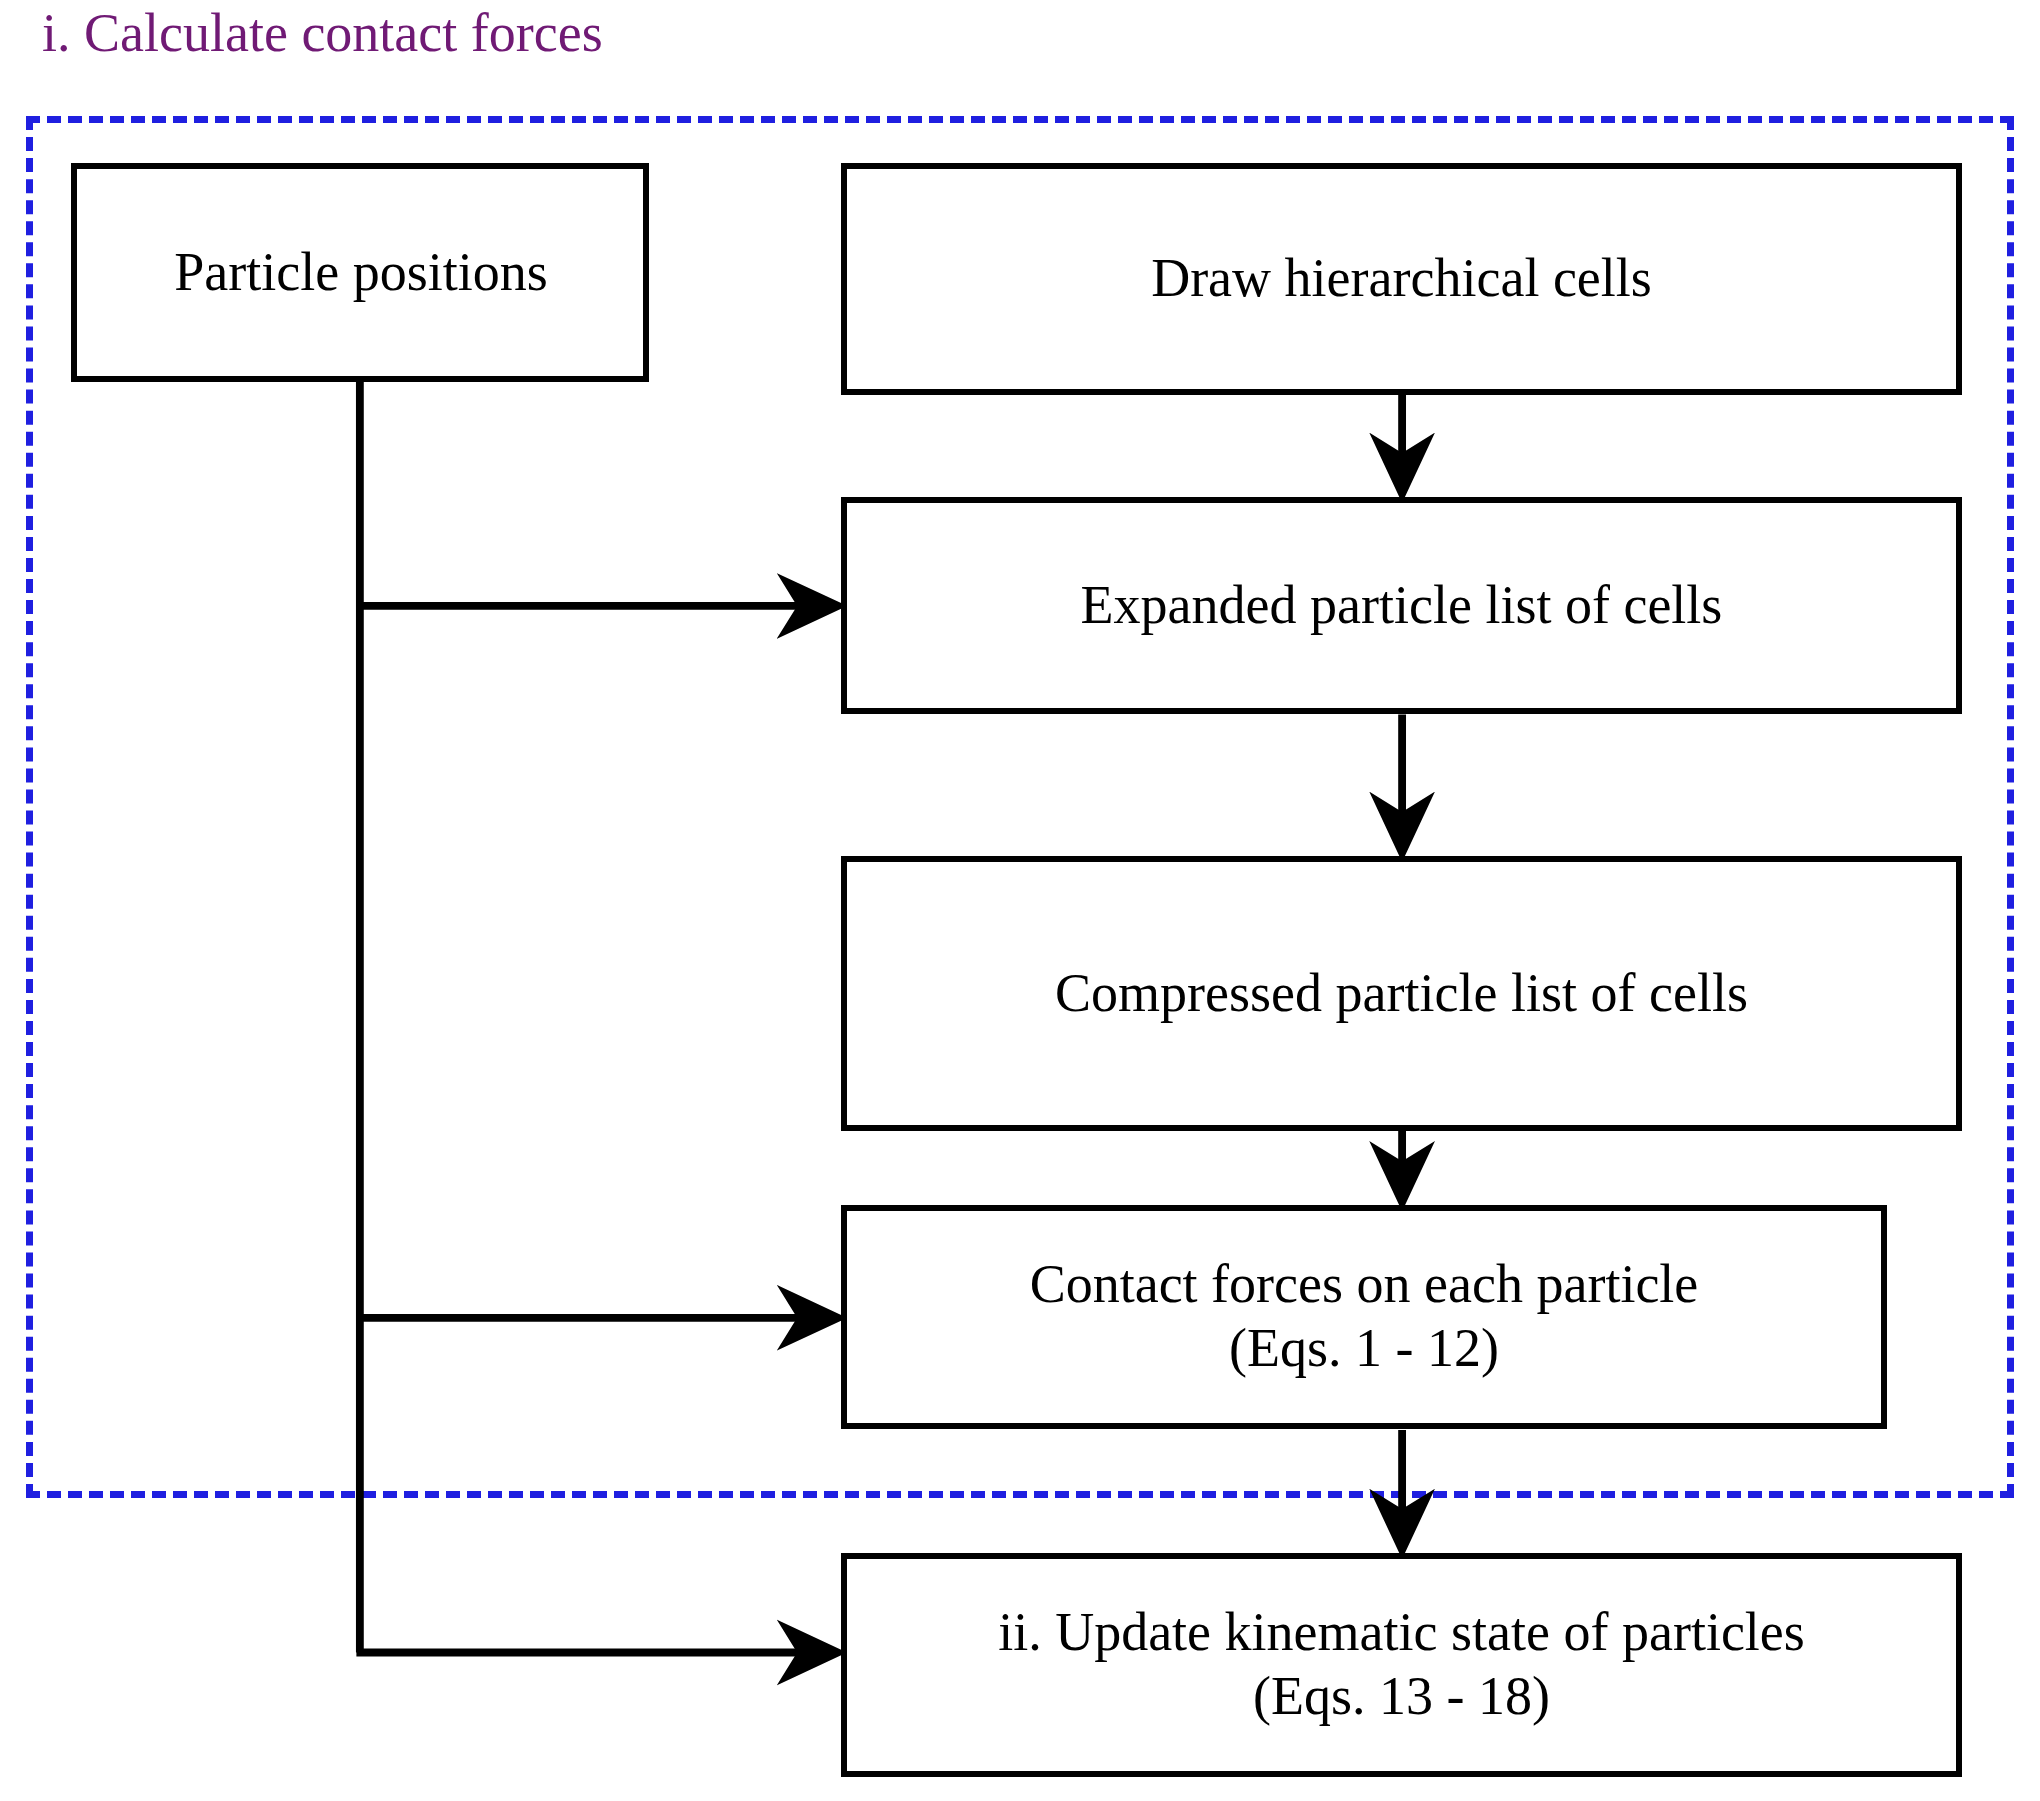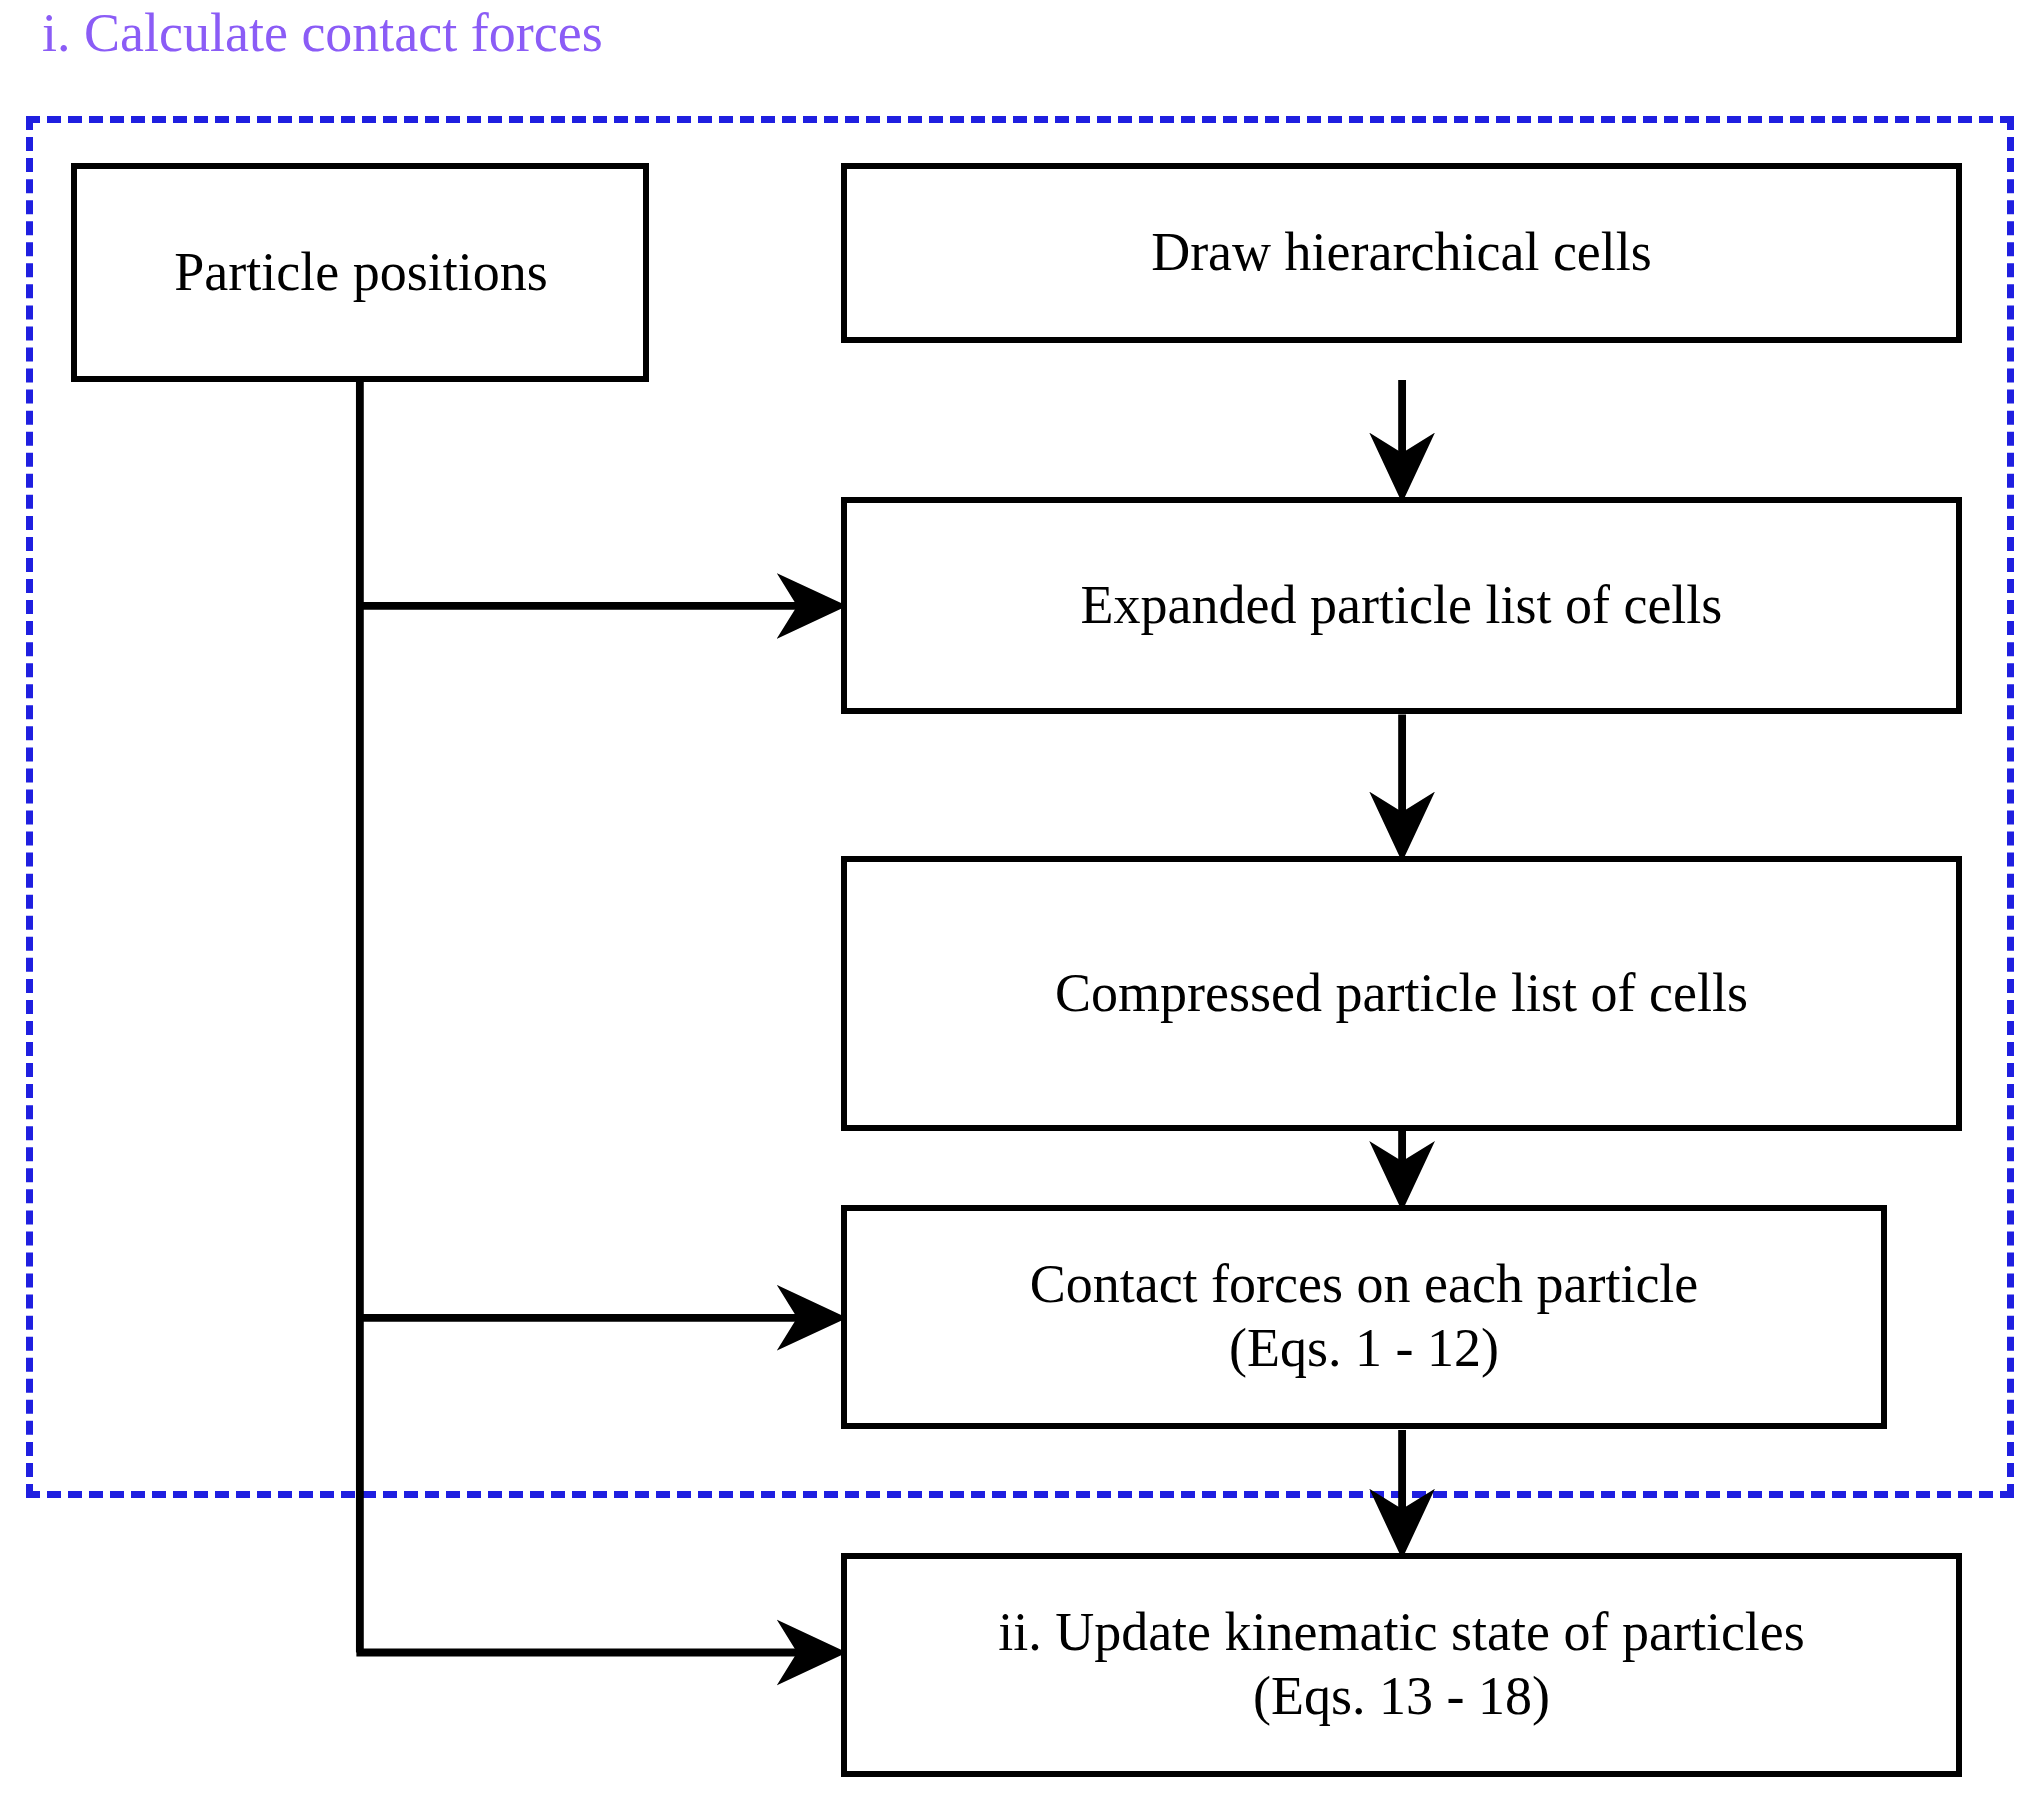--- a/index.html
+++ b/index.html
@@ -16,21 +16,21 @@
     overflow: hidden;
   }
 
   
   #section-title {
     position: absolute;
     left: 42px;
     top: 5.2px;
     font-size: 54px;
     line-height: 1.05;
-    color: #8b5cf6;
+    color: #701a75;
     white-space: nowrap;
   }
 
   
   #dashed-region {
     position: absolute;
     left: 26px;
     top: 116px;
     width: 1988px;
     height: 1382px;
@@ -51,21 +51,21 @@
     justify-content: center;
     text-align: center;
     color: #000000;
     font-size: 54px;
     line-height: 1.18;
     padding: 3.5px 12px;
   }
   .proc-box .line2 { display: block; }
 
   #box-particle-positions { left: 71px;  top: 163px;  width: 578px;  height: 219px; padding-left: 14px; }
-  #box-draw-cells        { left: 841px;  top: 163px;  width: 1121px; height: 180px; }
+  #box-draw-cells        { left: 841px;  top: 163px;  width: 1121px; height: 232px; }
   #box-expanded-list     { left: 841px;  top: 497px;  width: 1121px; height: 217px; }
   #box-compressed-list   { left: 841px;  top: 856px;  width: 1121px; height: 275px; }
   #box-contact-forces    { left: 841px;  top: 1205px; width: 1046px; height: 224px; }
   #box-update-kinematic  { left: 841px;  top: 1553px; width: 1121px; height: 224px; }
 
   
   #connectors {
     position: absolute;
     left: 0;
     top: 0;

